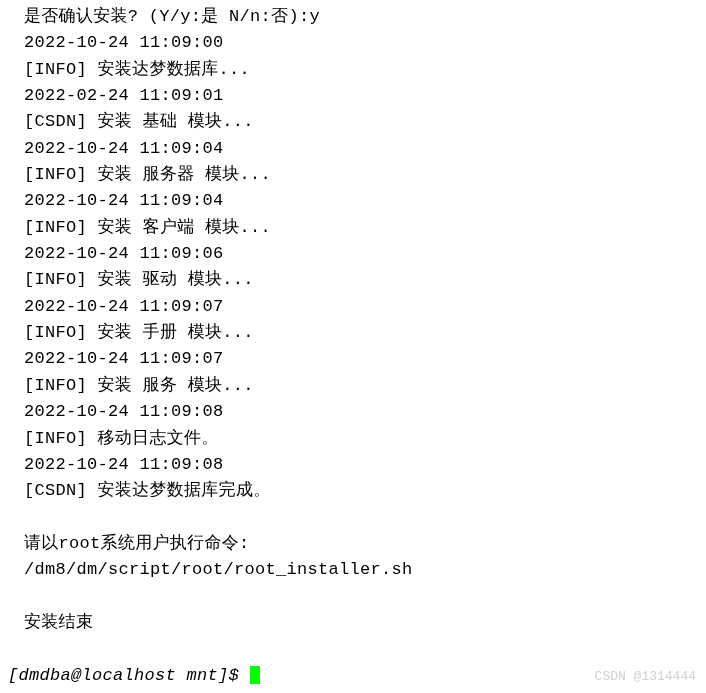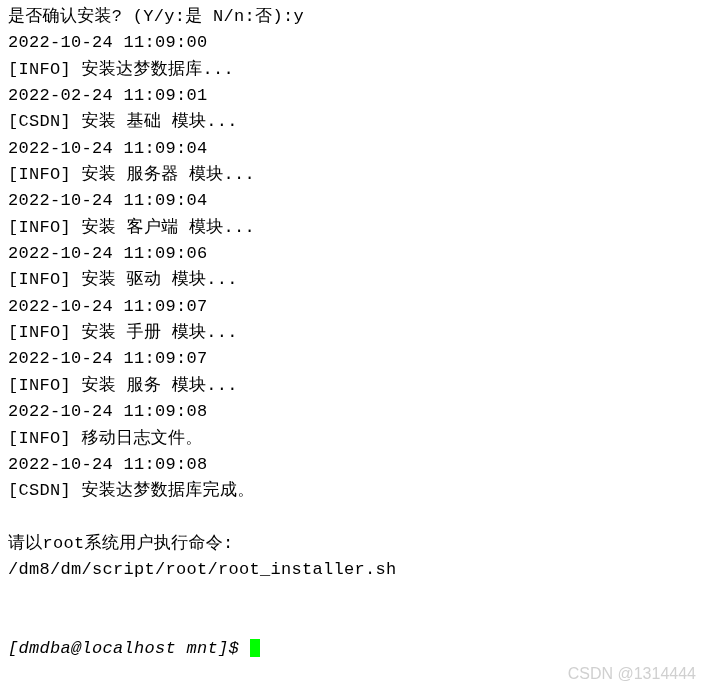--- a/index.html
+++ b/index.html
@@ -16,41 +16,42 @@
       padding: 4px 8px;
       width: 706px;
       height: 693px;
       position: relative;
       font-weight: 500;
     }
     .terminal-line {
       white-space: pre-wrap;
       word-break: break-all;
       letter-spacing: 0.3px;
+      margin-left: 16px;
     }
     .prompt-line {
       white-space: pre;
       letter-spacing: 0.3px;
       font-style: italic;
     }
     .cursor {
       display: inline-block;
       width: 10px;
       height: 18px;
       background: #00ff00;
       vertical-align: text-bottom;
       margin-bottom: 1px;
     }
     .watermark {
       position: absolute;
       bottom: 6px;
       right: 10px;
       color: #d0d0d0;
-      font-size: 16px;
-      font-family: Liberation Sans, sans-serif;
+      font-size: 13px;
+      font-family: Liberation Mono, monospace;
       letter-spacing: 0;
     }
     .blank-line {
       height: 1.55em;
     }
   </style>
 </head>
 <body>
 
 <div>
@@ -70,17 +71,18 @@
   <div class="terminal-line">2022-10-24 11:09:07</div>
   <div class="terminal-line">[INFO] 安装 服务 模块...</div>
   <div class="terminal-line">2022-10-24 11:09:08</div>
   <div class="terminal-line">[INFO] 移动日志文件。</div>
   <div class="terminal-line">2022-10-24 11:09:08</div>
   <div class="terminal-line">[CSDN] 安装达梦数据库完成。</div>
   <div class="blank-line"></div>
   <div class="terminal-line">请以root系统用户执行命令:</div>
   <div class="terminal-line">/dm8/dm/script/root/root_installer.sh</div>
   <div class="blank-line"></div>
+  <div class="terminal-line">安装结束</div>
   <div class="blank-line"></div>
   <div class="prompt-line"><span>[dmdba@localhost mnt]$ </span><span class="cursor"></span></div>
 </div>
 
 <div class="watermark">CSDN @1314444</div>
 
 </body></html>

